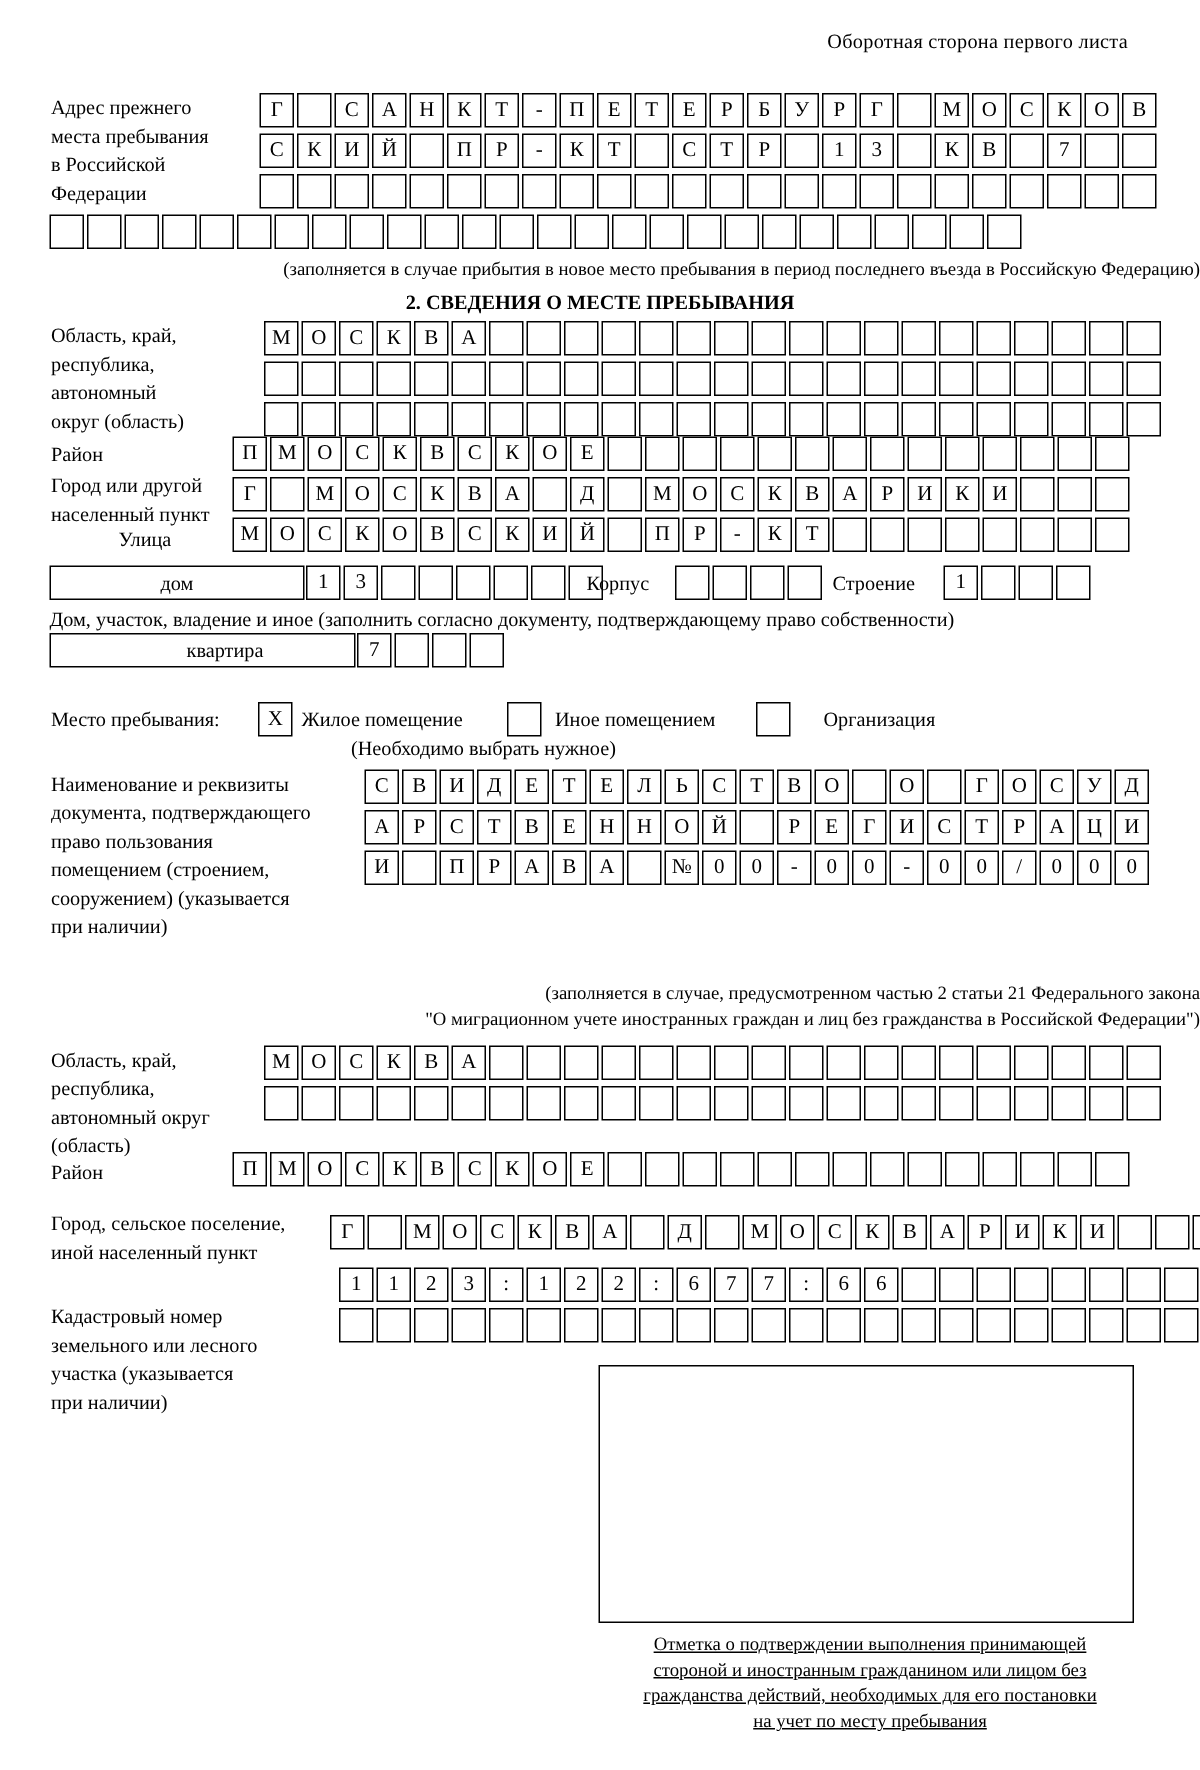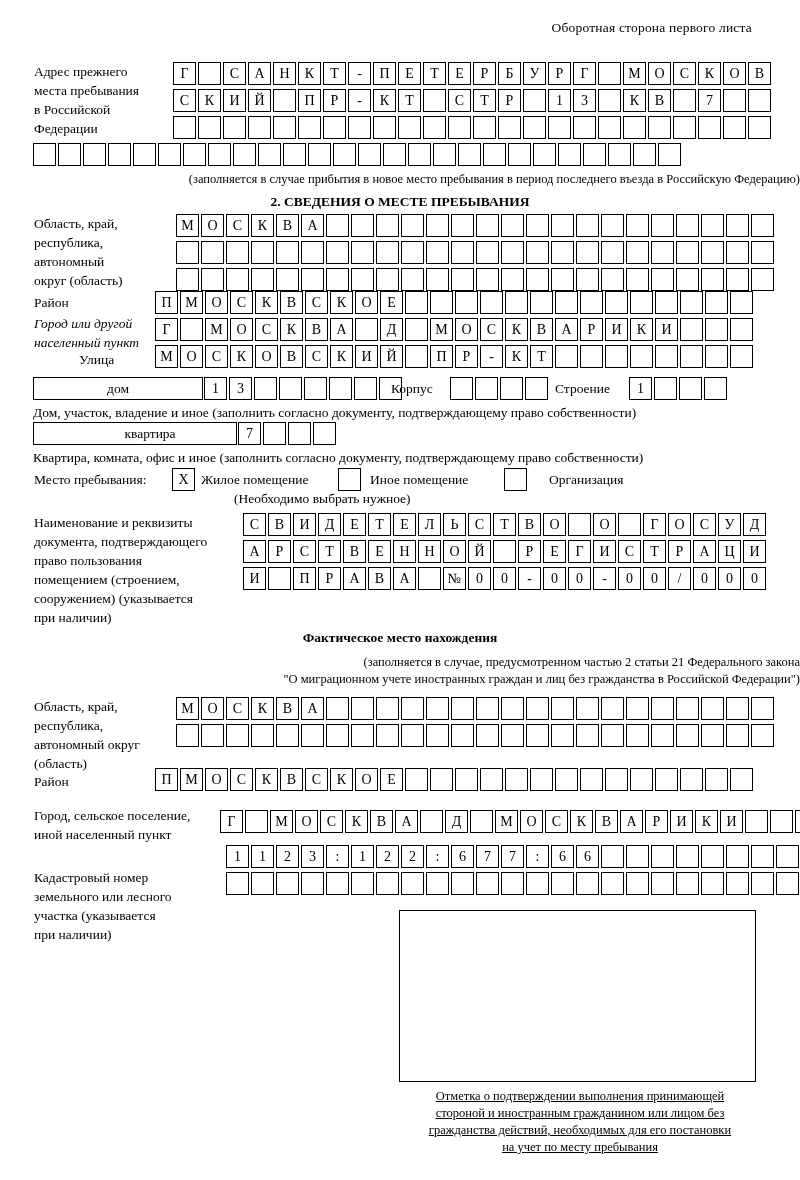--- a/index.html
+++ b/index.html
@@ -308,21 +308,21 @@
       <div class="bx"></div>
       <div class="bx"></div>
       <div class="bx"></div>
       <div class="bx"></div>
       <div class="bx"></div>
       <div class="bx"></div>
       <div class="bx"></div>
       <div class="bx"></div>
     </div>
 
-  <div class="abs lbl" style="left:34px; top:314px; width:150px;font-style:italic;">Город или другой
+  <div class="abs lbl" style="left:34px; top:314px; width:150px;">Город или другой
 населенный пункт</div>
   <div class="boxrow" id="s2-city" style="left:155px; top:318px;">
       <div class="bx filled">Г</div>
       <div class="bx"></div>
       <div class="bx filled">М</div>
       <div class="bx filled">О</div>
       <div class="bx filled">С</div>
       <div class="bx filled">К</div>
       <div class="bx filled">В</div>
       <div class="bx filled">А</div>
@@ -400,27 +400,26 @@
 
   <div class="plain-text lbl-sm" style="left:33px; top:403px;">Дом, участок, владение и иное (заполнить согласно документу, подтверждающему право собственности)</div>
 
   <div class="linebox" style="left:33px; top:422px; width:204px;padding-left:30px;">квартира</div>
   <div class="boxrow" id="s2-flat" style="left:238px; top:422px;">
       <div class="bx filled">7</div>
       <div class="bx"></div>
       <div class="bx"></div>
       <div class="bx"></div>
     </div>
-  <div class="plain-text lbl-sm" style="left:33px; top:448px;">Квартира, комната, офис и иное (заполнить согласно документу, подтверждающему право собственности)</div>
 
   <div class="plain-text" style="left:34px; top:470px;">Место пребывания:</div>
   <div class="bx" id="stay-cb1" style="position:absolute; left:172px; top:468px;">X</div>
   <div class="plain-text" style="left:201px; top:470px;">Жилое помещение</div>
   <div class="bx" id="stay-cb2" style="position:absolute; left:338px; top:468px;"></div>
-  <div class="plain-text" style="left:370px; top:470px;">Иное помещение</div>
+  <div class="plain-text" style="left:370px; top:470px;">Иное помещением</div>
   <div class="bx" id="stay-cb3" style="position:absolute; left:504px; top:468px;"></div>
   <div class="plain-text" style="left:549px; top:470px;">Организация</div>
   <div class="plain-text lbl-sm" style="left:234px; top:489px;">(Необходимо выбрать нужное)</div>
 
   <div class="abs lbl" style="left:34px; top:513px; width:210px;">Наименование и реквизиты
 документа, подтверждающего
 право пользования
 помещением (строением,
 сооружением) (указывается
 при наличии)</div>
@@ -487,21 +486,20 @@
       <div class="bx filled">0</div>
       <div class="bx filled">-</div>
       <div class="bx filled">0</div>
       <div class="bx filled">0</div>
       <div class="bx filled">/</div>
       <div class="bx filled">0</div>
       <div class="bx filled">0</div>
       <div class="bx filled">0</div>
     </div>
 
-  <div class="section-title" style="top:630px;">Фактическое место нахождения</div>
   <div class="note" style="left:0; top:654px; width:800px;">(заполняется в случае, предусмотренном частью 2 статьи 21 Федерального закона</div>
   <div class="note" style="left:0; top:671px; width:800px;">"О миграционном учете иностранных граждан и лиц без гражданства в Российской Федерации")</div>
 
   <div class="abs lbl" style="left:34px; top:697px; width:150px;">Область, край,
 республика,
 автономный округ
 (область)</div>
   <div class="boxrow" id="s3-region-0" style="left:176px; top:697px;">
       <div class="bx filled">М</div>
       <div class="bx filled">О</div>

